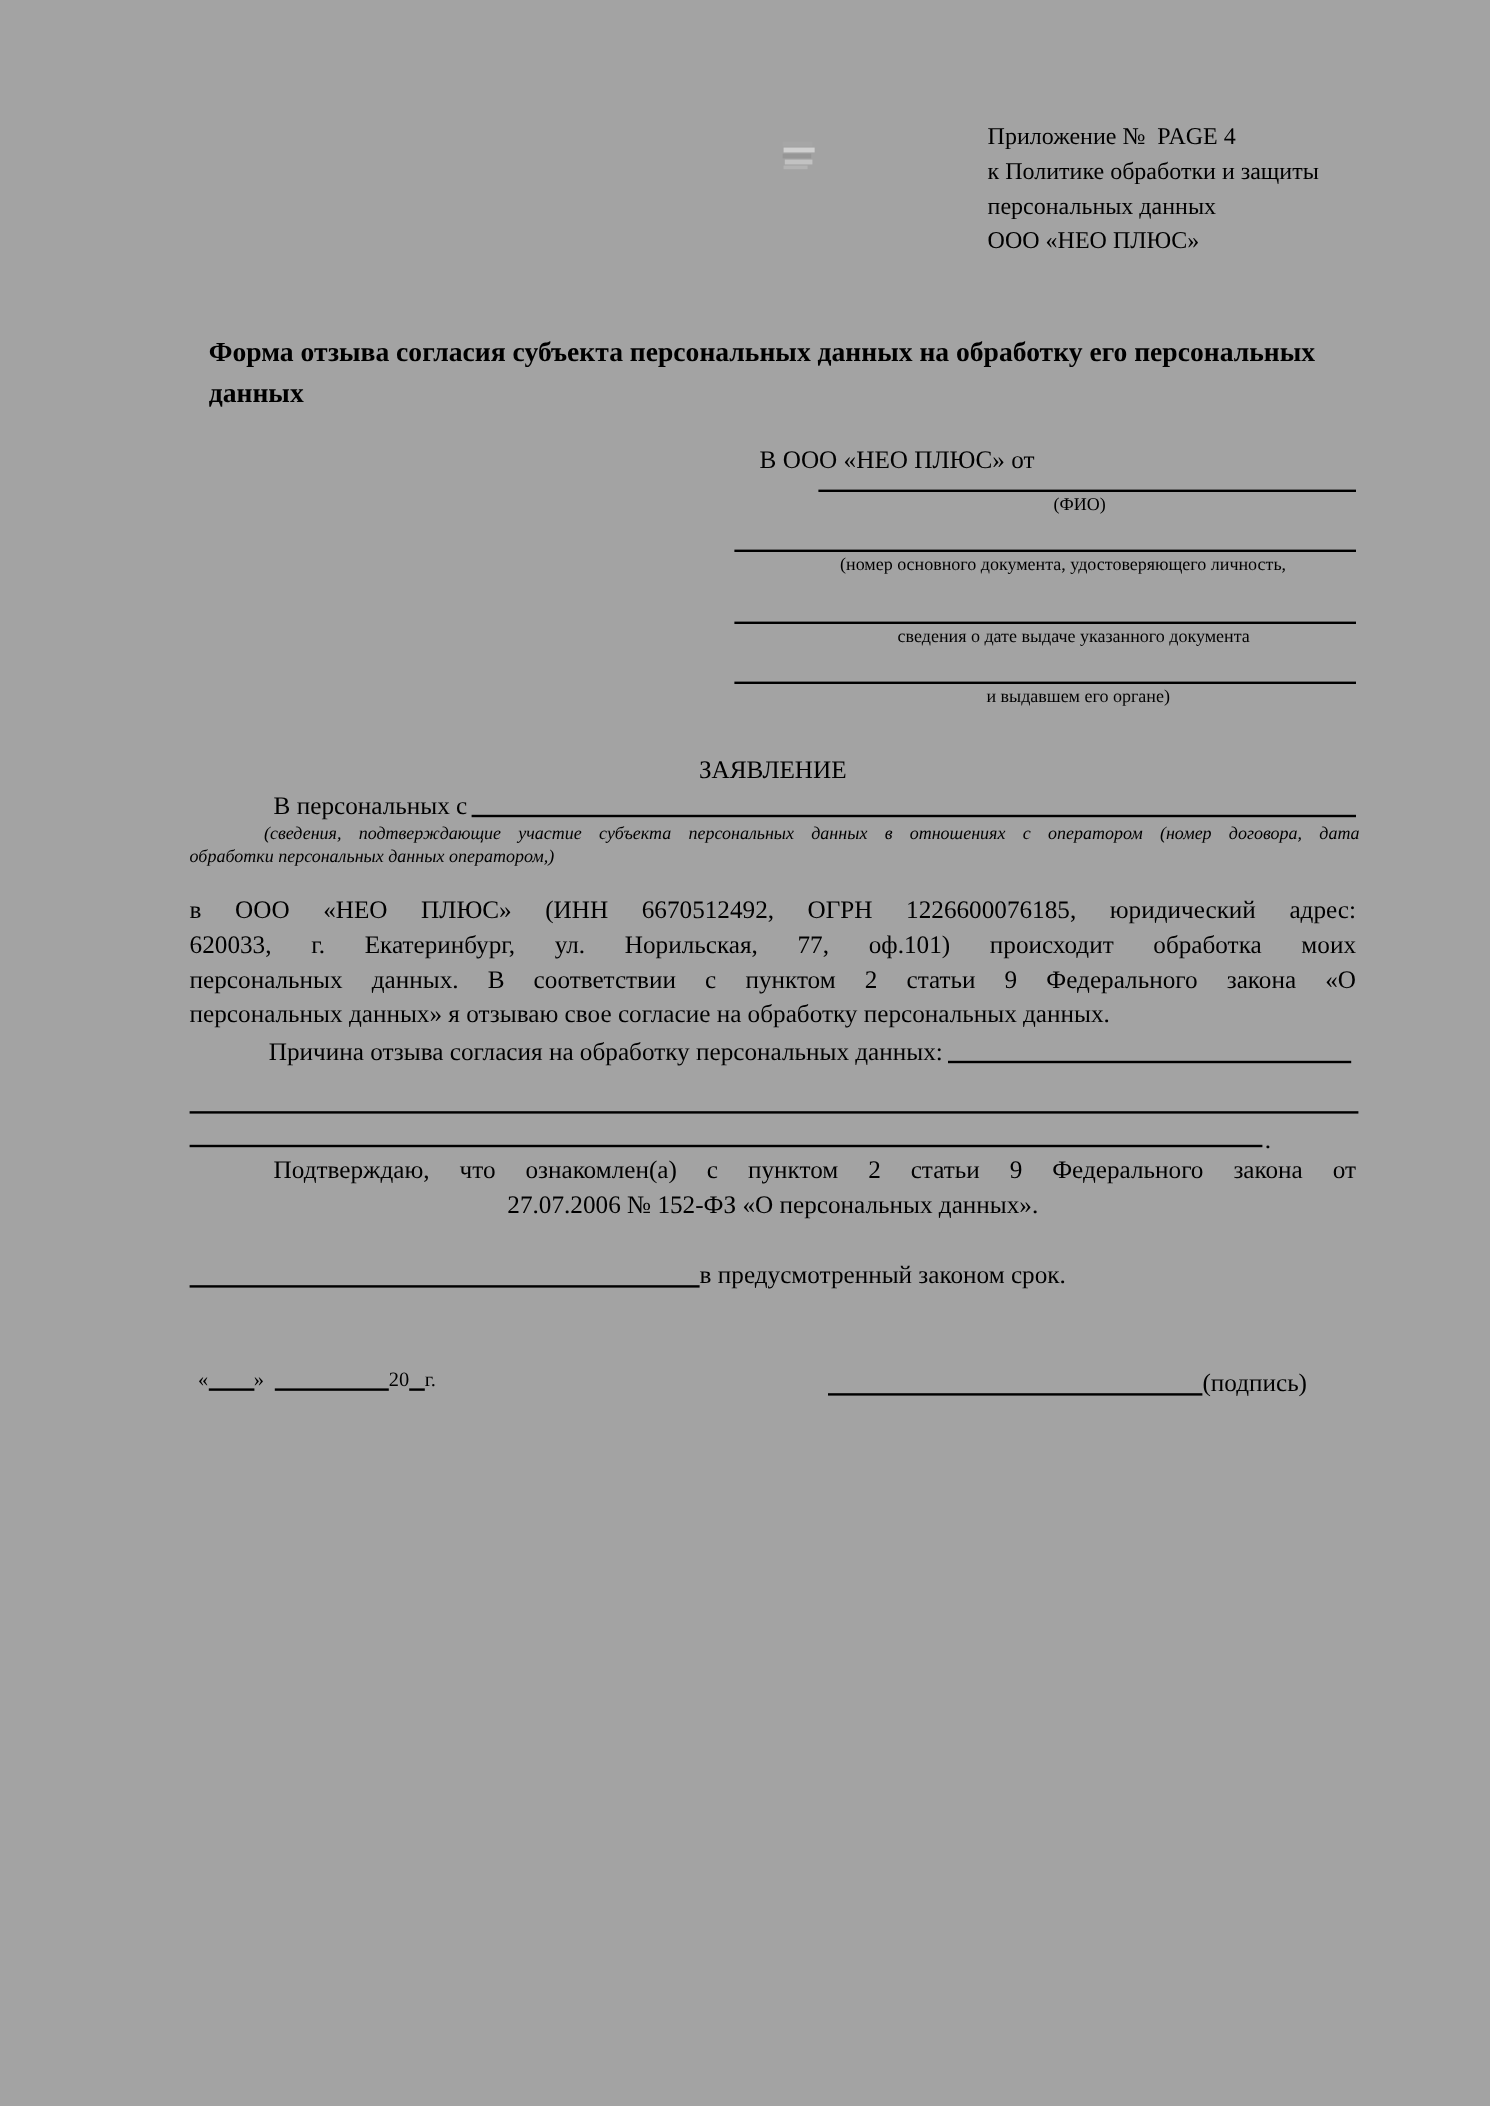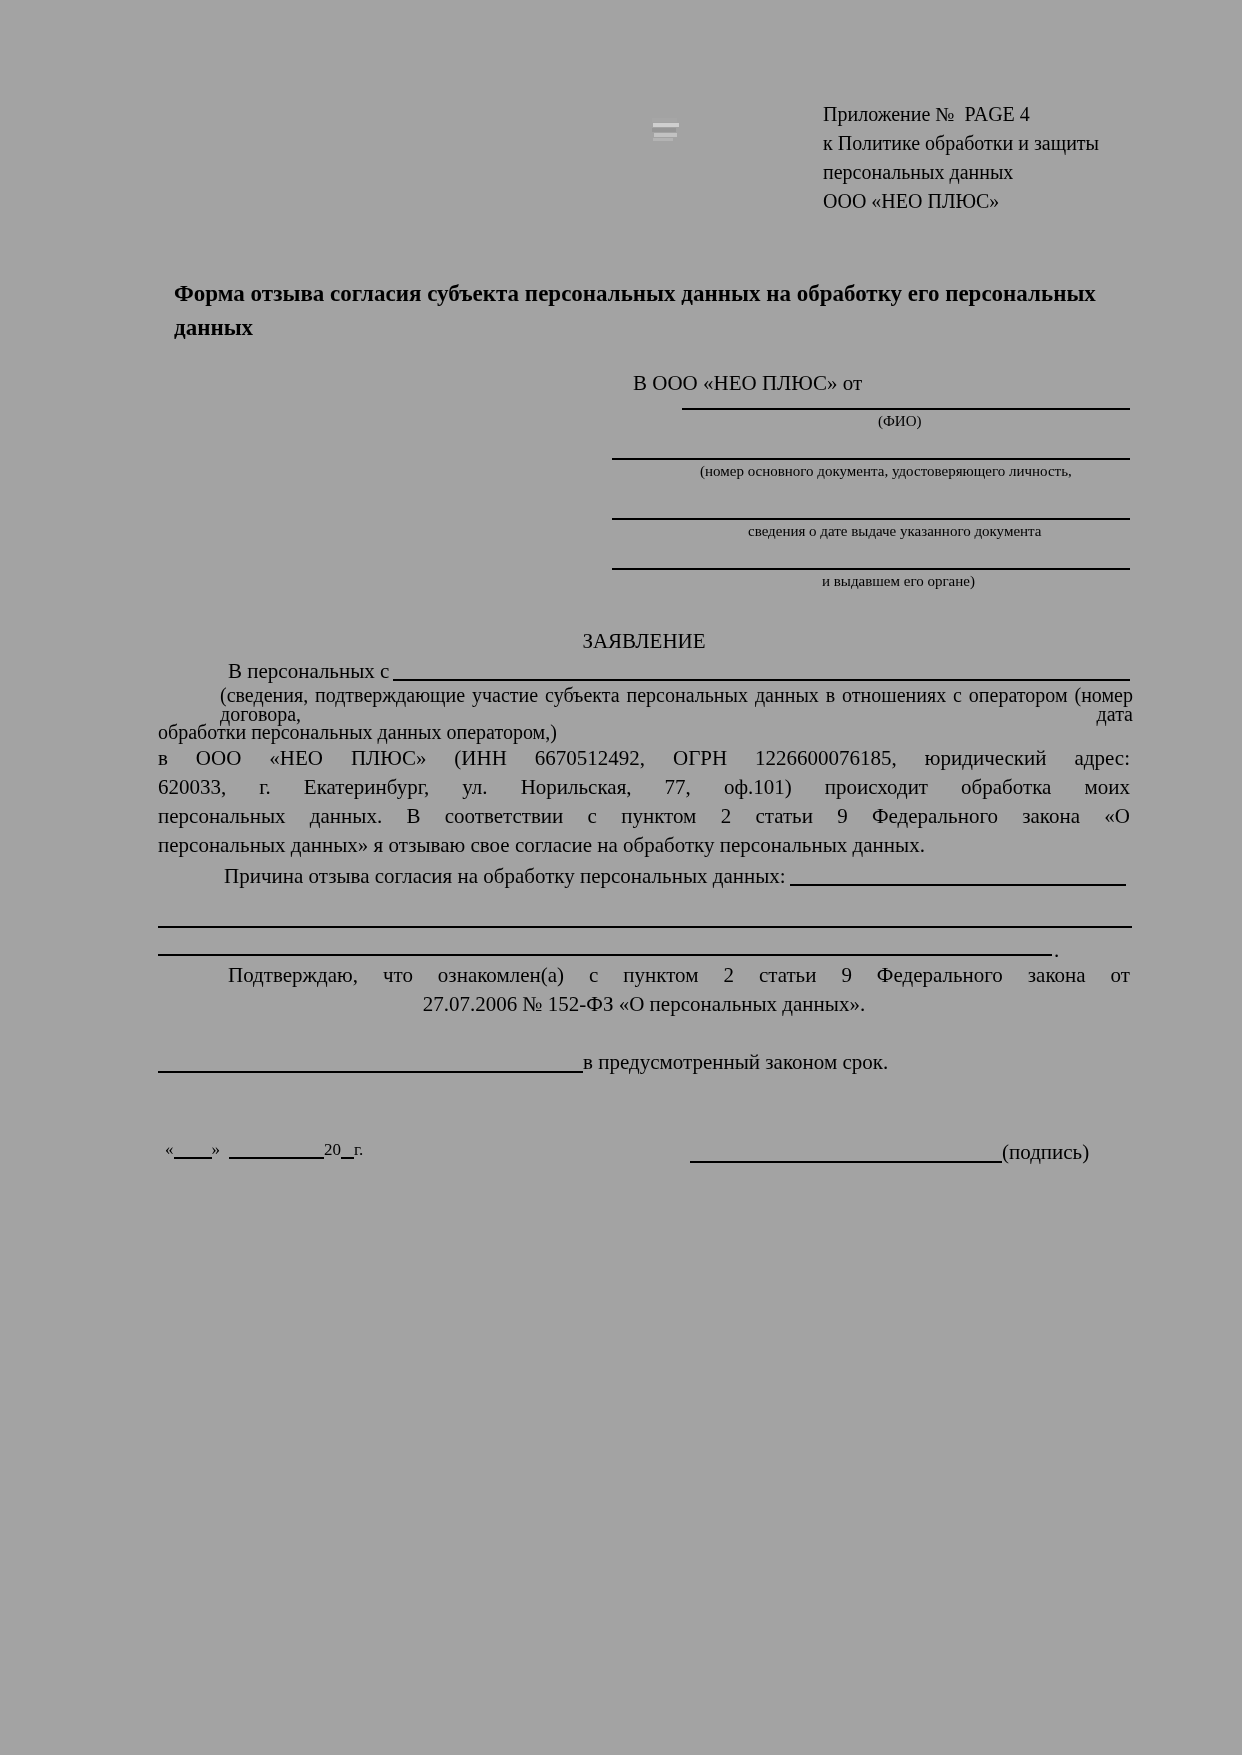--- a/index.html
+++ b/index.html
@@ -29,21 +29,21 @@
   .c2{left:700px;top:462px;}
   .c3{left:748px;top:522px;}
   .c4{left:822px;top:572px;}
   
   .heading{left:158px;top:629px;width:972px;text-align:center;font-size:21px;}
   .flexrow{display:flex;align-items:baseline;font-size:21px;line-height:29px;}
   .intro-row{left:158px;top:657px;width:972px;}
   .reason-row{left:154px;top:862px;width:972px;}
   .ind{width:70px;flex:0 0 70px;}
   .fill-ul{flex:1;border-bottom:2px solid #000;align-self:flex-end;margin-bottom:5px;margin-left:4px;height:0;}
-  .fine{left:158px;top:686px;width:975px;font-size:20px;line-height:18.5px;}
+  .fine{left:158px;top:686px;width:975px;font-size:15px;line-height:18.5px;font-style:italic;}
   .fine .fp1{padding-left:62px;}
   .jl{text-align:justify;text-align-last:justify;}
   .bodyp{left:158px;top:744px;width:972px;font-size:21px;line-height:29px;}
   .lineA{left:158px;top:926px;width:974px;}
   .lineB{left:158px;top:954px;width:894px;}
   .dotB{left:1054px;top:938px;font-size:21px;}
   .confirm1{left:158px;top:961px;width:972px;font-size:21px;line-height:29px;box-sizing:border-box;padding-left:70px;}
   .confirm2{left:158px;top:990px;width:972px;font-size:21px;line-height:29px;text-align:center;}
   .reply{left:158px;top:1019px;width:972px;font-size:21px;line-height:29px;box-sizing:border-box;padding-left:70px;}
   .reply-tail-row{left:158px;top:1048px;width:972px;font-size:21px;line-height:29px;}

